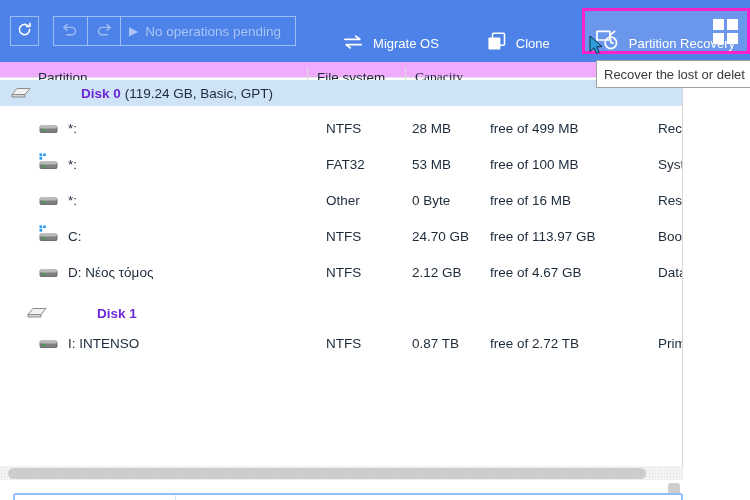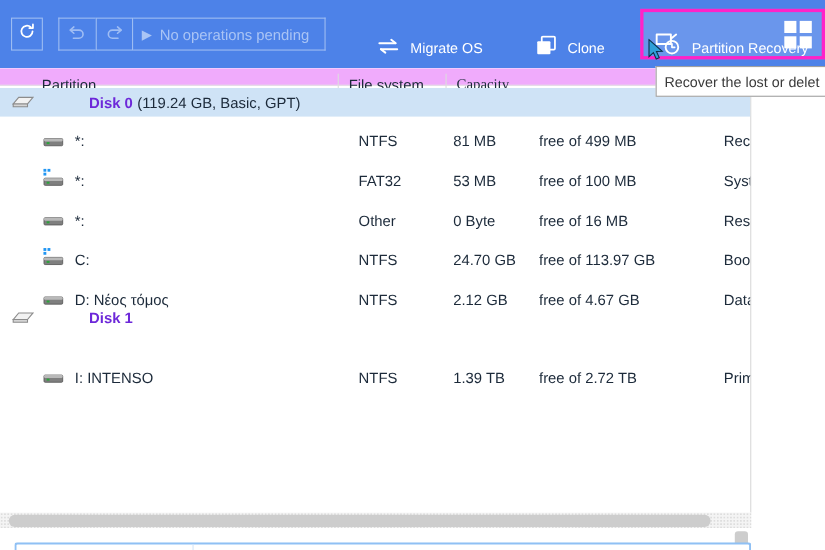--- a/index.html
+++ b/index.html
@@ -329,21 +329,21 @@
         <div class="row part-row" style="top: 37px;">
           <div class="cell c-name">
             <span class="part-ico" style="position:relative;display:inline-block"><svg width="22" height="14" viewBox="0 0 22 14">
                 <rect x="2" y="5" width="17" height="6.5" rx="1" fill="#7f7f7f" stroke="#5a5a5a" stroke-width="0.8"></rect>
                 <rect x="2" y="5" width="17" height="2.6" rx="1" fill="#b9b9b9"></rect>
                 <rect x="4.4" y="8.2" width="2.6" height="1.8" fill="#2aa53a"></rect>
               </svg></span>
             <span>*:</span>
           </div>
           <div class="cell c-fs">NTFS</div>
-          <div class="cell c-cap">81 MB</div>
+          <div class="cell c-cap">28 MB</div>
           <div class="cell c-free">free of 499 MB</div>
           <div class="cell c-type">Reco</div>
         </div>
         <div class="row part-row" style="top: 73px;">
           <div class="cell c-name">
             <span class="part-ico" style="position:relative;display:inline-block"><svg width="22" height="14" viewBox="0 0 22 14">
                 <rect x="2" y="5" width="17" height="6.5" rx="1" fill="#7f7f7f" stroke="#5a5a5a" stroke-width="0.8"></rect>
                 <rect x="2" y="5" width="17" height="2.6" rx="1" fill="#b9b9b9"></rect>
                 <rect x="4.4" y="8.2" width="2.6" height="1.8" fill="#2aa53a"></rect>
               </svg><svg width="22" height="14" viewBox="0 0 22 14" style="position:absolute;left:0;top:-4px">
@@ -397,40 +397,40 @@
                 <rect x="2" y="5" width="17" height="2.6" rx="1" fill="#b9b9b9"></rect>
                 <rect x="4.4" y="8.2" width="2.6" height="1.8" fill="#2aa53a"></rect>
               </svg></span>
             <span>D: Νέος τόμος</span>
           </div>
           <div class="cell c-fs">NTFS</div>
           <div class="cell c-cap">2.12 GB</div>
           <div class="cell c-free">free of 4.67 GB</div>
           <div class="cell c-type">Data</div>
         </div>
-        <div class="row disk-row" style="top: 198px;">
+        <div class="row disk-row" style="top: 222px; margin-left: 16px;">
           <div class="cell c-name">
             <span class="disk-ico"><svg width="22" height="14" viewBox="0 0 22 14">
                 <path d="M2 8.5 L7 2.5 L20 2.5 L15 8.5 Z" fill="#f2f2f2" stroke="#8c8c8c" stroke-width="1"></path>
                 <path d="M2 8.5 L15 8.5 L15 11 L2 11 Z" fill="#d5d5d5" stroke="#8c8c8c" stroke-width="1"></path>
               </svg></span>
             <span class="dname">Disk 1</span>
           </div>
         </div>
         <div class="row part-row" style="top: 252px;">
           <div class="cell c-name">
             <span class="part-ico" style="position:relative;display:inline-block"><svg width="22" height="14" viewBox="0 0 22 14">
                 <rect x="2" y="5" width="17" height="6.5" rx="1" fill="#7f7f7f" stroke="#5a5a5a" stroke-width="0.8"></rect>
                 <rect x="2" y="5" width="17" height="2.6" rx="1" fill="#b9b9b9"></rect>
                 <rect x="4.4" y="8.2" width="2.6" height="1.8" fill="#2aa53a"></rect>
               </svg></span>
             <span>I: INTENSO</span>
           </div>
           <div class="cell c-fs">NTFS</div>
-          <div class="cell c-cap">1.39 TB</div>
+          <div class="cell c-cap">0.87 TB</div>
           <div class="cell c-free">free of 2.72 TB</div>
           <div class="cell c-type">Prim</div>
         </div>
       </div>
   </div>
 
   <div id="h-scrollbar">
     <div id="h-scroll-thumb"></div>
   </div>
   <div id="v-scroll-thumb"></div>

